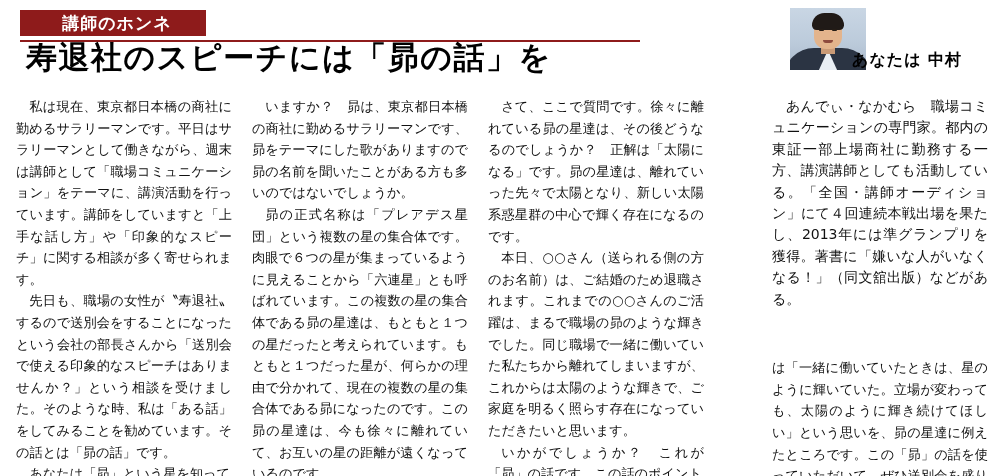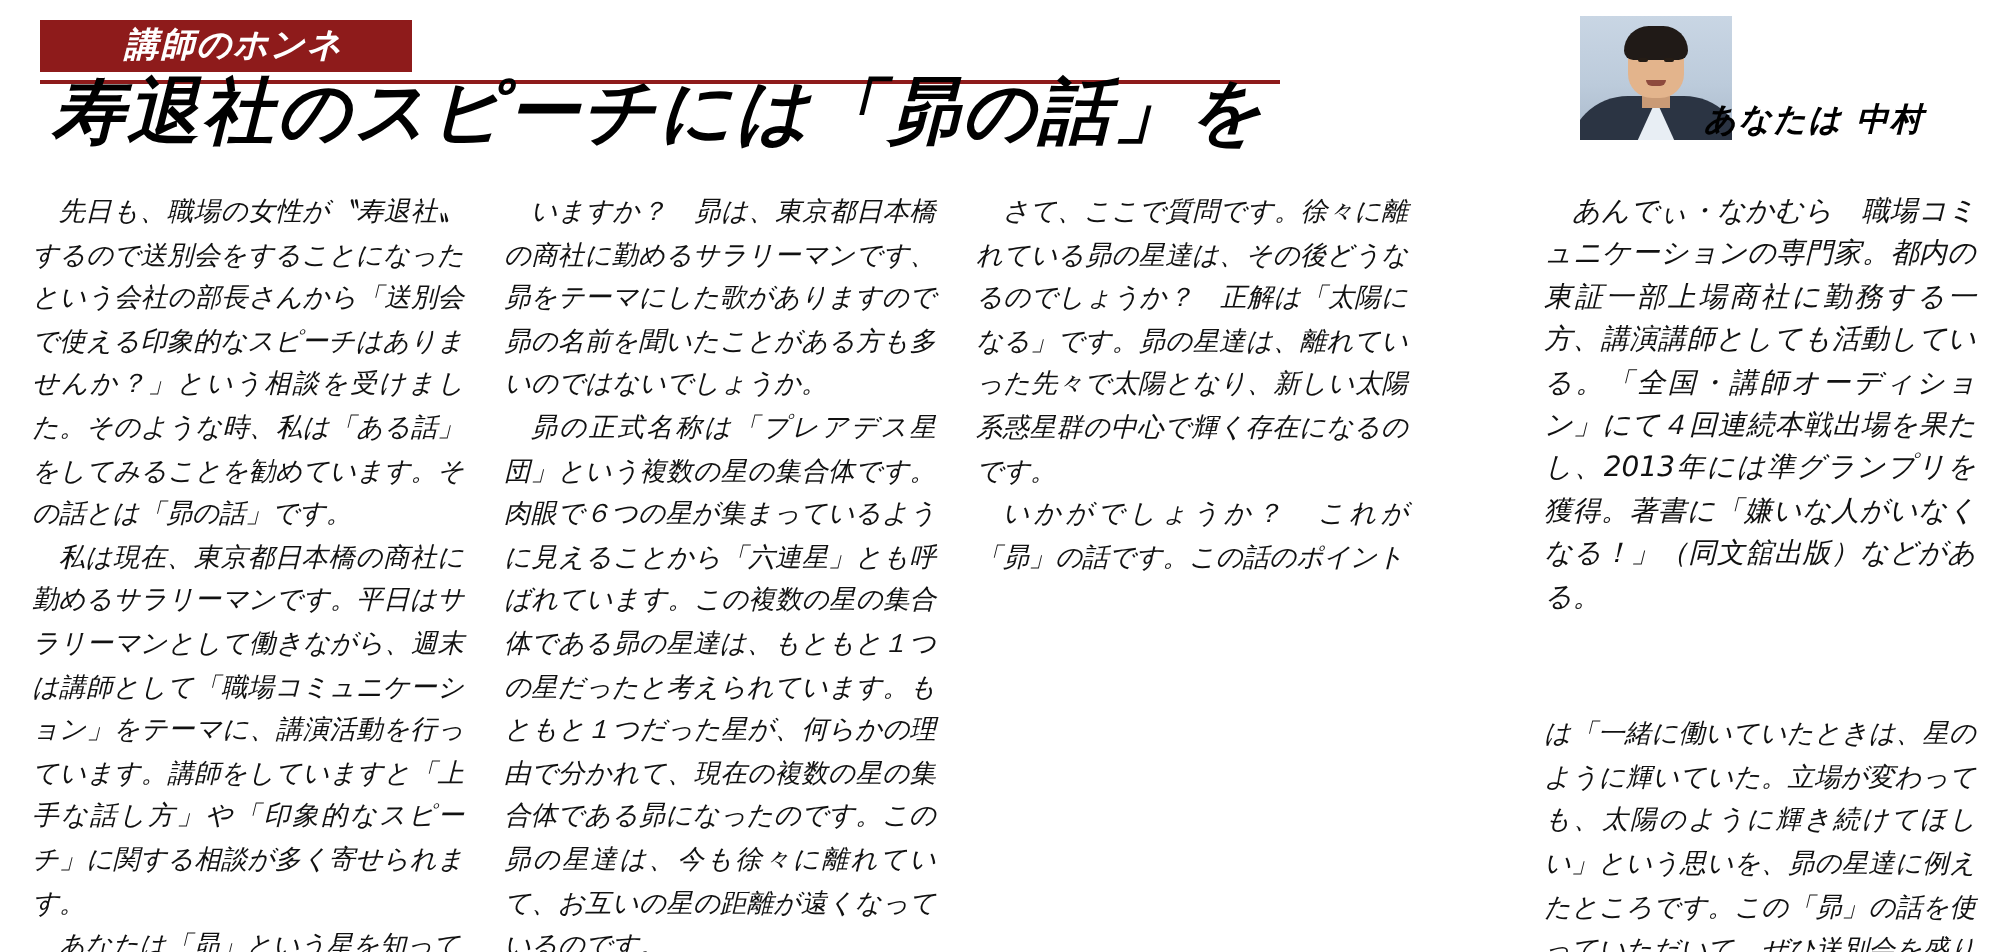--- a/index.html
+++ b/index.html
@@ -12,21 +12,20 @@
     background: #ffffff;
     font-family: "Liberation Serif", serif;
     color: #111;
     overflow: hidden;
   }
   .page {
     position: relative;
     width: 1000px;
     height: 374px;
     box-sizing: border-box;
-    font-style: italic;
   }
 
   
   .kicker-wrap {
     position: absolute;
     left: 20px;
     top: 10px;
     width: 620px;
     height: 30px;
   }
@@ -69,21 +68,21 @@
     background: #8e1b1b;
   }
 
   .headline {
     position: absolute;
     left: 26px;
     top: 40px;
     width: 640px;
     font-family: "DejaVu Sans", sans-serif;
     font-weight: bold;
-    font-size: 36px;
+    font-size: 31px;
     letter-spacing: 1.5px;
     line-height: 34px;
     color: #000;
   }
 
   
   .portrait {
     position: absolute;
     left: 790px;
     top: 8px;
@@ -231,32 +230,33 @@
     <div class="head"></div>
     <div class="hair"></div>
     <div class="eye-l"></div>
     <div class="eye-r"></div>
     <div class="mouth"></div>
   </div>
 
   <div class="byline">あなたは 中村</div>
 
   <div class="col col-1">
+    <p>私は現在、東京都日本橋の商社に勤めるサラリーマンです。平日はサラリーマンとして働きながら、週末は講師として「職場コミュニケーション」をテーマに、講演活動を行っています。講師をしていますと「上手な話し方」や「印象的なスピーチ」に関する相談が多く寄せられます。</p>
     <p>先日も、職場の女性が〝寿退社〟するので送別会をすることになったという会社の部長さんから「送別会で使える印象的なスピーチはありませんか？」という相談を受けました。そのような時、私は「ある話」をしてみることを勧めています。その話とは「昴の話」です。</p>
-    <p>私は現在、東京都日本橋の商社に勤めるサラリーマンです。平日はサラリーマンとして働きながら、週末は講師として「職場コミュニケーション」をテーマに、講演活動を行っています。講師をしていますと「上手な話し方」や「印象的なスピーチ」に関する相談が多く寄せられます。</p>
     <p>あなたは「昴」という星を知って</p>
   </div>
 
   <div class="col col-2">
     <p>いますか？　昴は、東京都日本橋の商社に勤めるサラリーマンです、昴をテーマにした歌がありますので昴の名前を聞いたことがある方も多いのではないでしょうか。</p>
     <p>昴の正式名称は「プレアデス星団」という複数の星の集合体です。肉眼で６つの星が集まっているように見えることから「六連星」とも呼ばれています。この複数の星の集合体である昴の星達は、もともと１つの星だったと考えられています。もともと１つだった星が、何らかの理由で分かれて、現在の複数の星の集合体である昴になったのです。この昴の星達は、今も徐々に離れていて、お互いの星の距離が遠くなっているのです。</p>
   </div>
 
   <div class="col col-3">
     <p>さて、ここで質問です。徐々に離れている昴の星達は、その後どうなるのでしょうか？　正解は「太陽になる」です。昴の星達は、離れていった先々で太陽となり、新しい太陽系惑星群の中心で輝く存在になるのです。</p>
+    <p>本日、○○さん（送られる側の方のお名前）は、ご結婚のため退職されます。これまでの○○さんのご活躍は、まるで職場の昴のような輝きでした。同じ職場で一緒に働いていた私たちから離れてしまいますが、これからは太陽のような輝きで、ご家庭を明るく照らす存在になっていただきたいと思います。</p>
     <p>いかがでしょうか？　これが「昴」の話です。この話のポイント</p>
   </div>
 
   <div class="col col-4 profile">
     <p>あんでぃ・なかむら　職場コミュニケーションの専門家。都内の東証一部上場商社に勤務する一方、講演講師としても活動している。「全国・講師オーディション」にて４回連続本戦出場を果たし、2013年には準グランプリを獲得。著書に「嫌いな人がいなくなる！」（同文舘出版）などがある。</p>
   </div>
 
   <div class="col-4b">
     <p>は「一緒に働いていたときは、星のように輝いていた。立場が変わっても、太陽のように輝き続けてほしい」という思いを、昴の星達に例えたところです。この「昴」の話を使っていただいて、ぜひ送別会を盛り上げていただきたいと思います。</p>
   </div>

